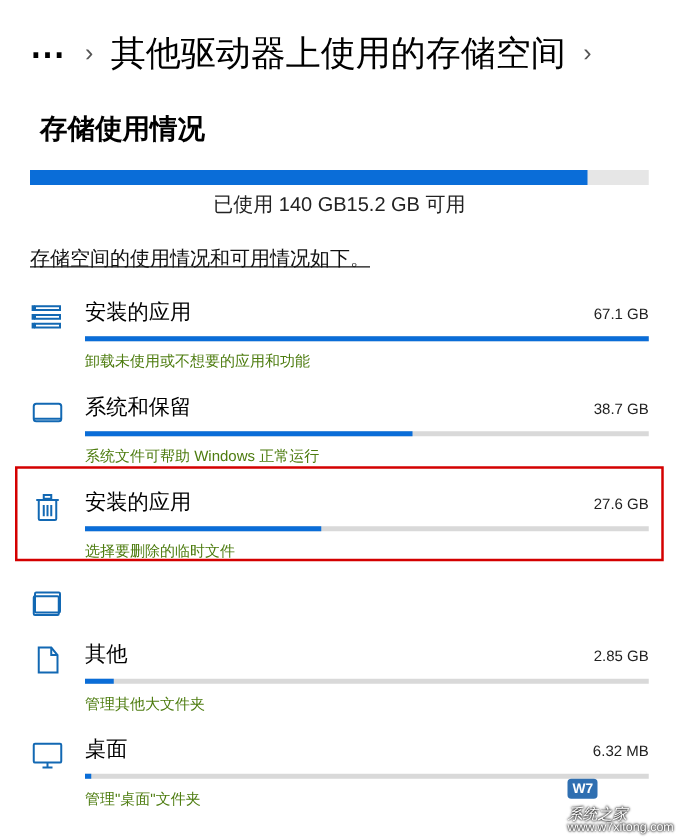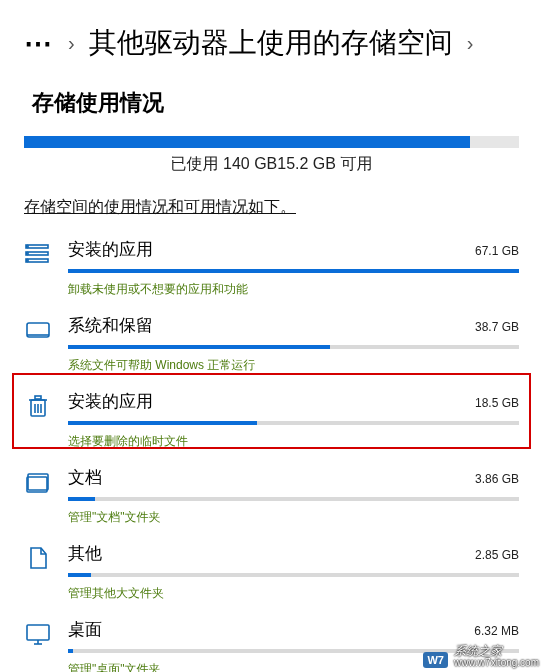--- a/index.html
+++ b/index.html
@@ -91,25 +91,26 @@
     position: absolute;
     left: 12px; right: 12px;
     top: 373px;
     height: 76px;
     border: 2px solid #d40000;
     pointer-events: none;
   }
   .watermark {
     position: absolute;
     right: 4px; bottom: 4px;
-    display: flex; align-items: flex-end;
+    display: flex; align-items: flex-start;
     gap: 6px;
     font-size: 12px;
     color: #fff;
     background: rgba(0,0,0,0.0);
+    flex-direction: column;
   }
   .wm-badge {
     background: #2f6fb1;
     color: #fff;
     font-weight: bold;
     padding: 2px 4px;
     border-radius: 3px;
     font-size: 11px;
   }
   .wm-text { color: #fff; text-shadow: 0 0 2px #000, 0 0 2px #000; font-style: italic; }
@@ -177,43 +178,33 @@
     </div>
     <div class="item">
       <div class="item-icon">
         <svg viewBox="0 0 26 26">
           <use href="#ic-trash"></use>
         </svg>
       </div>
       <div class="item-body">
         <div class="item-head">
           <span class="item-title">安装的应用</span>
-          <span class="item-size">18.5 GB</span>
+          <span class="item-size">27.6 GB</span>
         </div>
         <div class="item-bar">
           <div class="item-fill" style="width:42%"></div>
         </div>
         <div class="item-sub">选择要删除的临时文件</div>
       </div>
     </div>
     <div class="item">
       <div class="item-icon">
         <svg viewBox="0 0 26 26">
           <use href="#ic-doc"></use>
         </svg>
-      </div>
-      <div class="item-body">
-        <div class="item-head">
-          <span class="item-title">文档</span>
-          <span class="item-size">3.86 GB</span>
-        </div>
-        <div class="item-bar">
-          <div class="item-fill" style="width:6%"></div>
-        </div>
-        <div class="item-sub">管理"文档"文件夹</div>
       </div>
     </div>
     <div class="item">
       <div class="item-icon">
         <svg viewBox="0 0 26 26">
           <use href="#ic-other"></use>
         </svg>
       </div>
       <div class="item-body">
         <div class="item-head">

